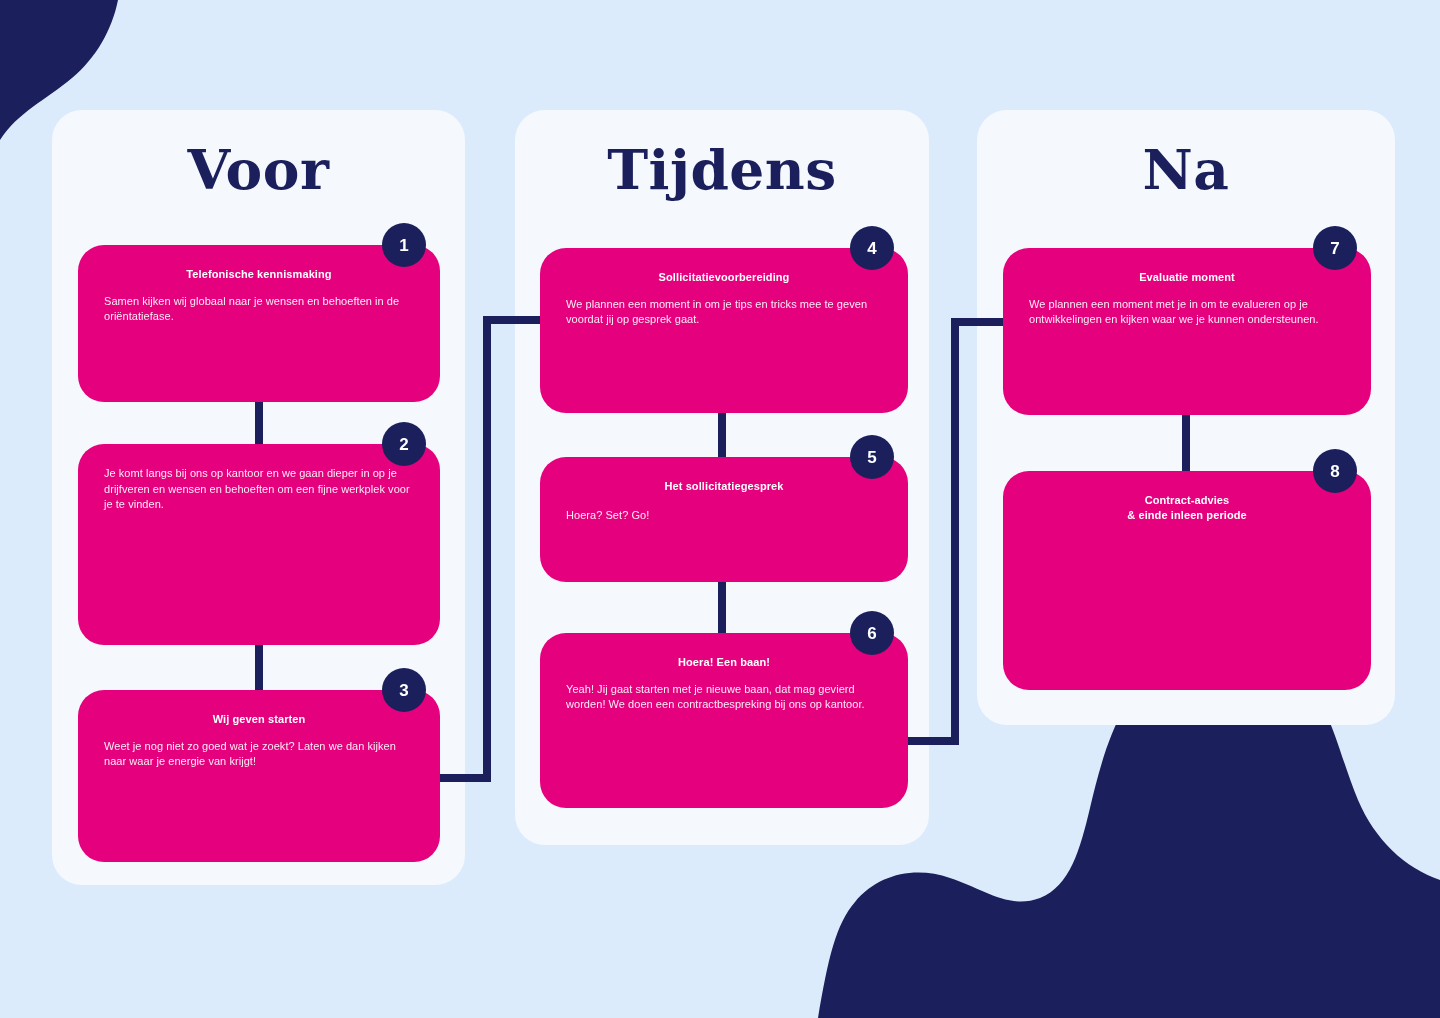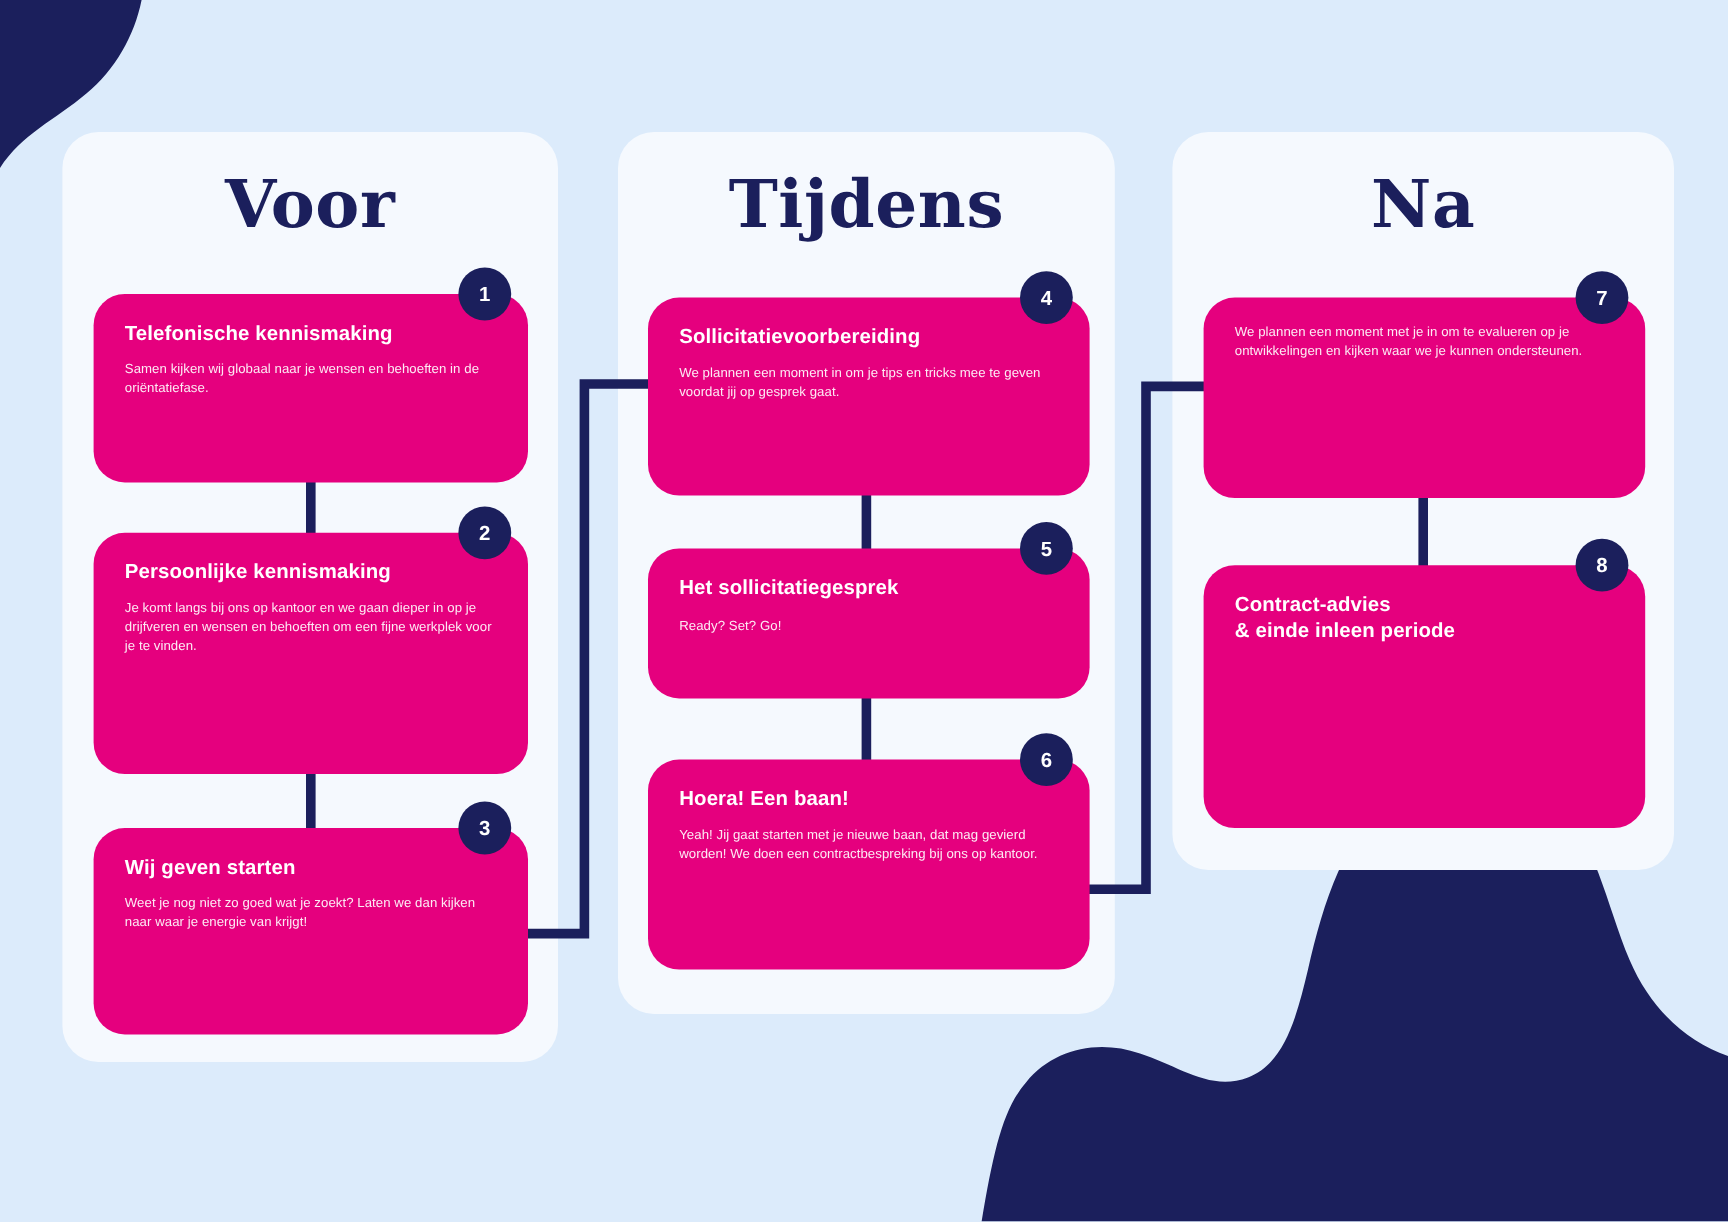--- a/index.html
+++ b/index.html
@@ -73,22 +73,23 @@
     position: absolute;
     background: #e5007e;
     border-radius: 26px;
     z-index: 3;
     padding: 22px 26px 20px 26px;
   }
 
   .card-title {
     color: #ffffff;
     font-weight: 700;
-    font-size: 17px;
+    font-size: 11px;
     line-height: 1.32;
+    text-align: center;
     margin-bottom: 12px;
     letter-spacing: 0.1px;
   }
 
   .card-body {
     color: #fdeaf4;
     font-size: 11px;
     line-height: 1.42;
     text-align: left;
     letter-spacing: 0.05px;
@@ -163,21 +164,20 @@
   </section>
 
   <article class="card" id="card-1">
     <span class="badge">1</span>
     <h3 class="card-title">Telefonische kennismaking</h3>
     <p class="card-body">Samen kijken wij globaal naar je wensen en behoeften in de oriëntatiefase.</p>
   </article>
 
   <article class="card" id="card-2">
     <span class="badge">2</span>
-    <h3 class="card-title">Persoonlijke kennismaking</h3>
     <p class="card-body">Je komt langs bij ons op kantoor en we gaan dieper in op je drijfveren en wensen en behoeften om een fijne werkplek voor je te vinden.</p>
   </article>
 
   <article class="card" id="card-3">
     <span class="badge">3</span>
     <h3 class="card-title">Wij geven starten</h3>
     <p class="card-body">Weet je nog niet zo goed wat je zoekt? Laten we dan kijken naar waar je energie van krijgt!</p>
   </article>
 
   <section class="panel" id="panel-tijdens">
@@ -186,35 +186,36 @@
 
   <article class="card" id="card-4">
     <span class="badge">4</span>
     <h3 class="card-title">Sollicitatievoorbereiding</h3>
     <p class="card-body">We plannen een moment in om je tips en tricks mee te geven voordat jij op gesprek gaat.</p>
   </article>
 
   <article class="card" id="card-5">
     <span class="badge">5</span>
     <h3 class="card-title">Het sollicitatiegesprek</h3>
-    <p class="card-body">Ready? Set? Go!</p>
+    <p class="card-body">Hoera? Set? Go!</p>
   </article>
 
   <article class="card" id="card-6">
     <span class="badge">6</span>
     <h3 class="card-title">Hoera! Een baan!</h3>
     <p class="card-body">Yeah! Jij gaat starten met je nieuwe baan, dat mag gevierd worden! We doen een contractbespreking bij ons op kantoor.</p>
   </article>
 
   <section class="panel" id="panel-na">
     <h2 class="panel-title">Na</h2>
   </section>
 
   <article class="card" id="card-7">
     <span class="badge">7</span>
+    <h3 class="card-title">Evaluatie moment</h3>
     <p class="card-body">We plannen een moment met je in om te evalueren op je ontwikkelingen en kijken waar we je kunnen ondersteunen.</p>
   </article>
 
   <article class="card" id="card-8">
     <span class="badge">8</span>
     <h3 class="card-title">Contract-advies<br>&amp; einde inleen periode</h3>
   </article>
 
 </div>
 

